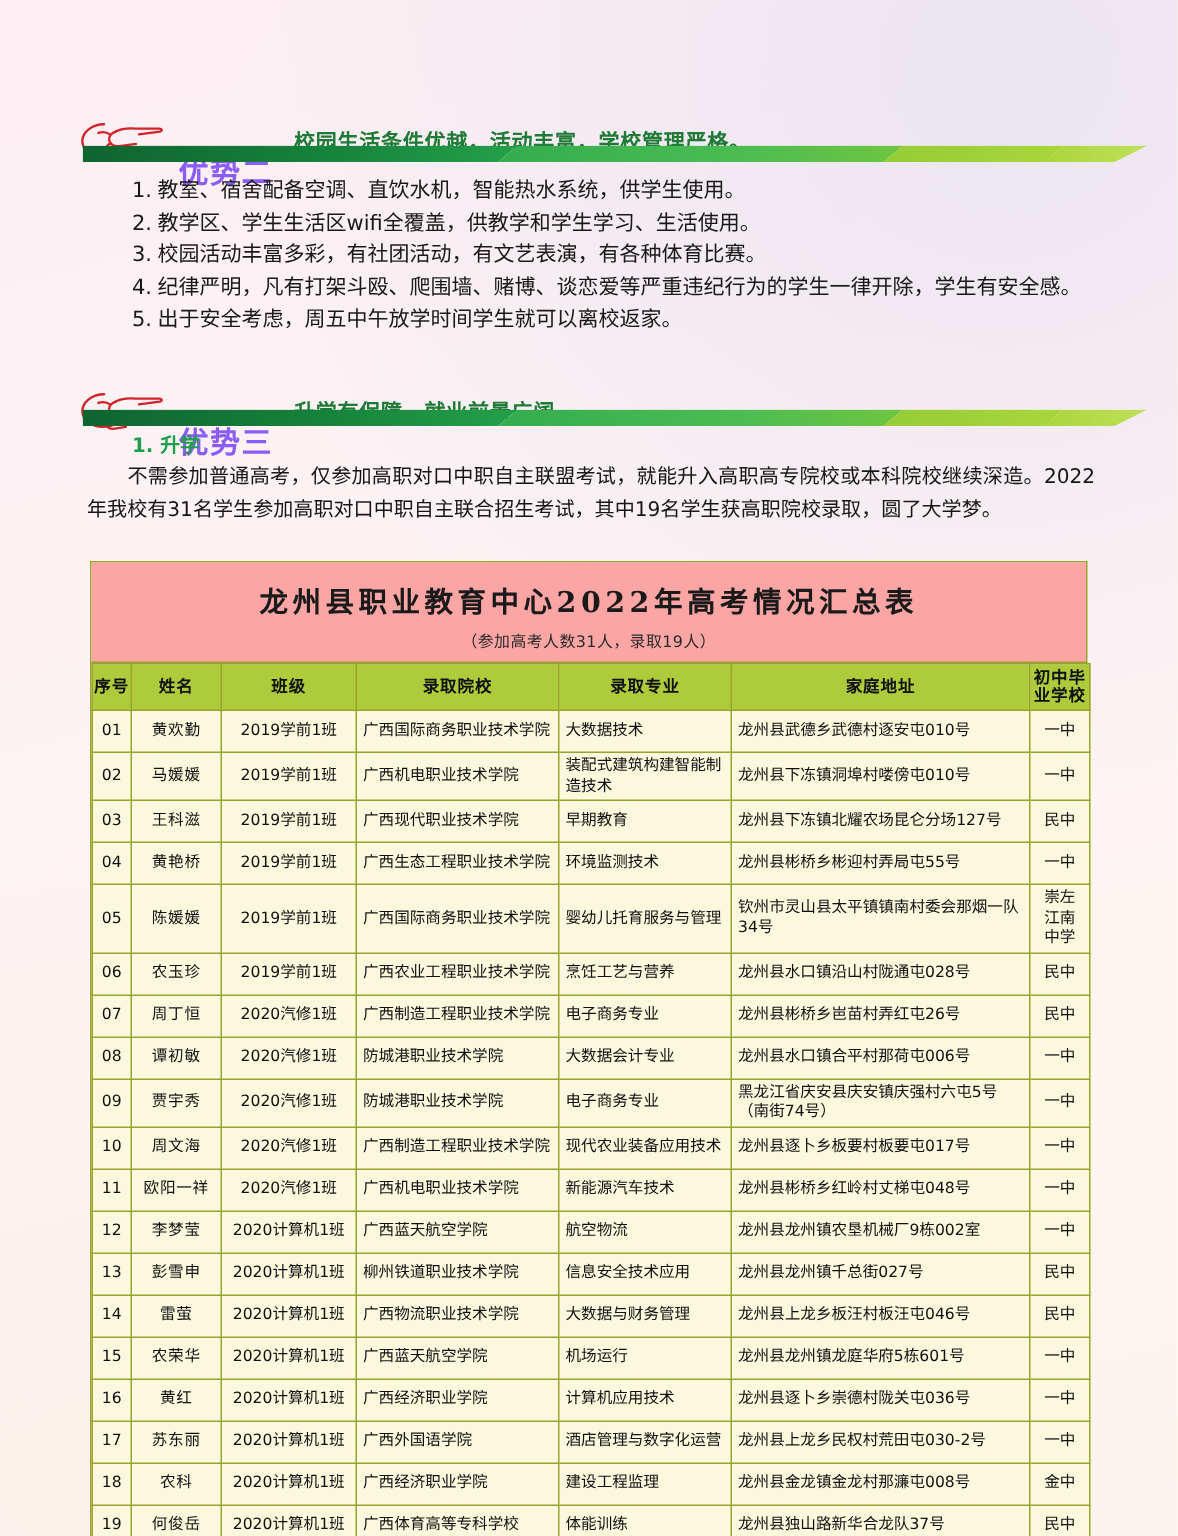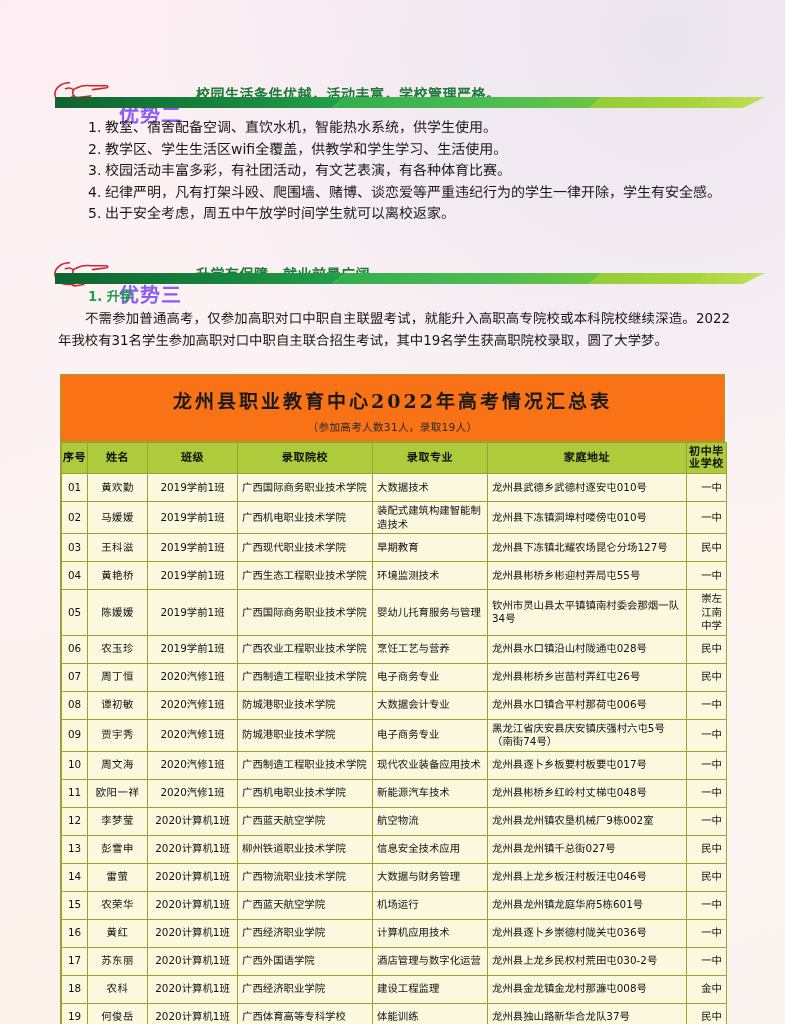--- a/index.html
+++ b/index.html
@@ -137,21 +137,21 @@
   
   .table-wrap {
     position: absolute;
     left: 60px;
     top: 374px;
     width: 665px;
     border: 1.5px solid #9aa32d;
     background: #fbf9e2;
   }
   .table-title-box {
-    background: #f97316;
+    background: #fca5a5;
     padding: 11px 10px 7px;
     text-align: center;
     border-bottom: 1.5px solid #9aa32d;
   }
   .table-title {
     font-size: 19px;
     font-weight: 700;
     color: #1a1a1a;
     letter-spacing: 3px;
     font-family: "DejaVu Serif", "Liberation Serif", serif;
@@ -190,21 +190,21 @@
     height: 28px;
     padding: 2px 4px;
     line-height: 13.5px;
   }
   td.c-idx   { text-align: center; font-size: 10.2px; }
   td.c-name  { text-align: center; letter-spacing: 0.5px; }
   td.c-class { text-align: center; }
   td.c-school{ text-align: left; padding-left: 5px; }
   td.c-major { text-align: left; padding-left: 5px; }
   td.c-addr  { text-align: left; }
-  td.c-mid   { text-align: right; }
+  td.c-mid   { text-align: center; }
 
   col.w-idx    { width: 26px; }
   col.w-name   { width: 60px; }
   col.w-class  { width: 90px; }
   col.w-school { width: 135px; }
   col.w-major  { width: 115px; }
   col.w-addr   { width: 199px; }
   col.w-mid    { width: 40px; }
 </style>
 </head>

